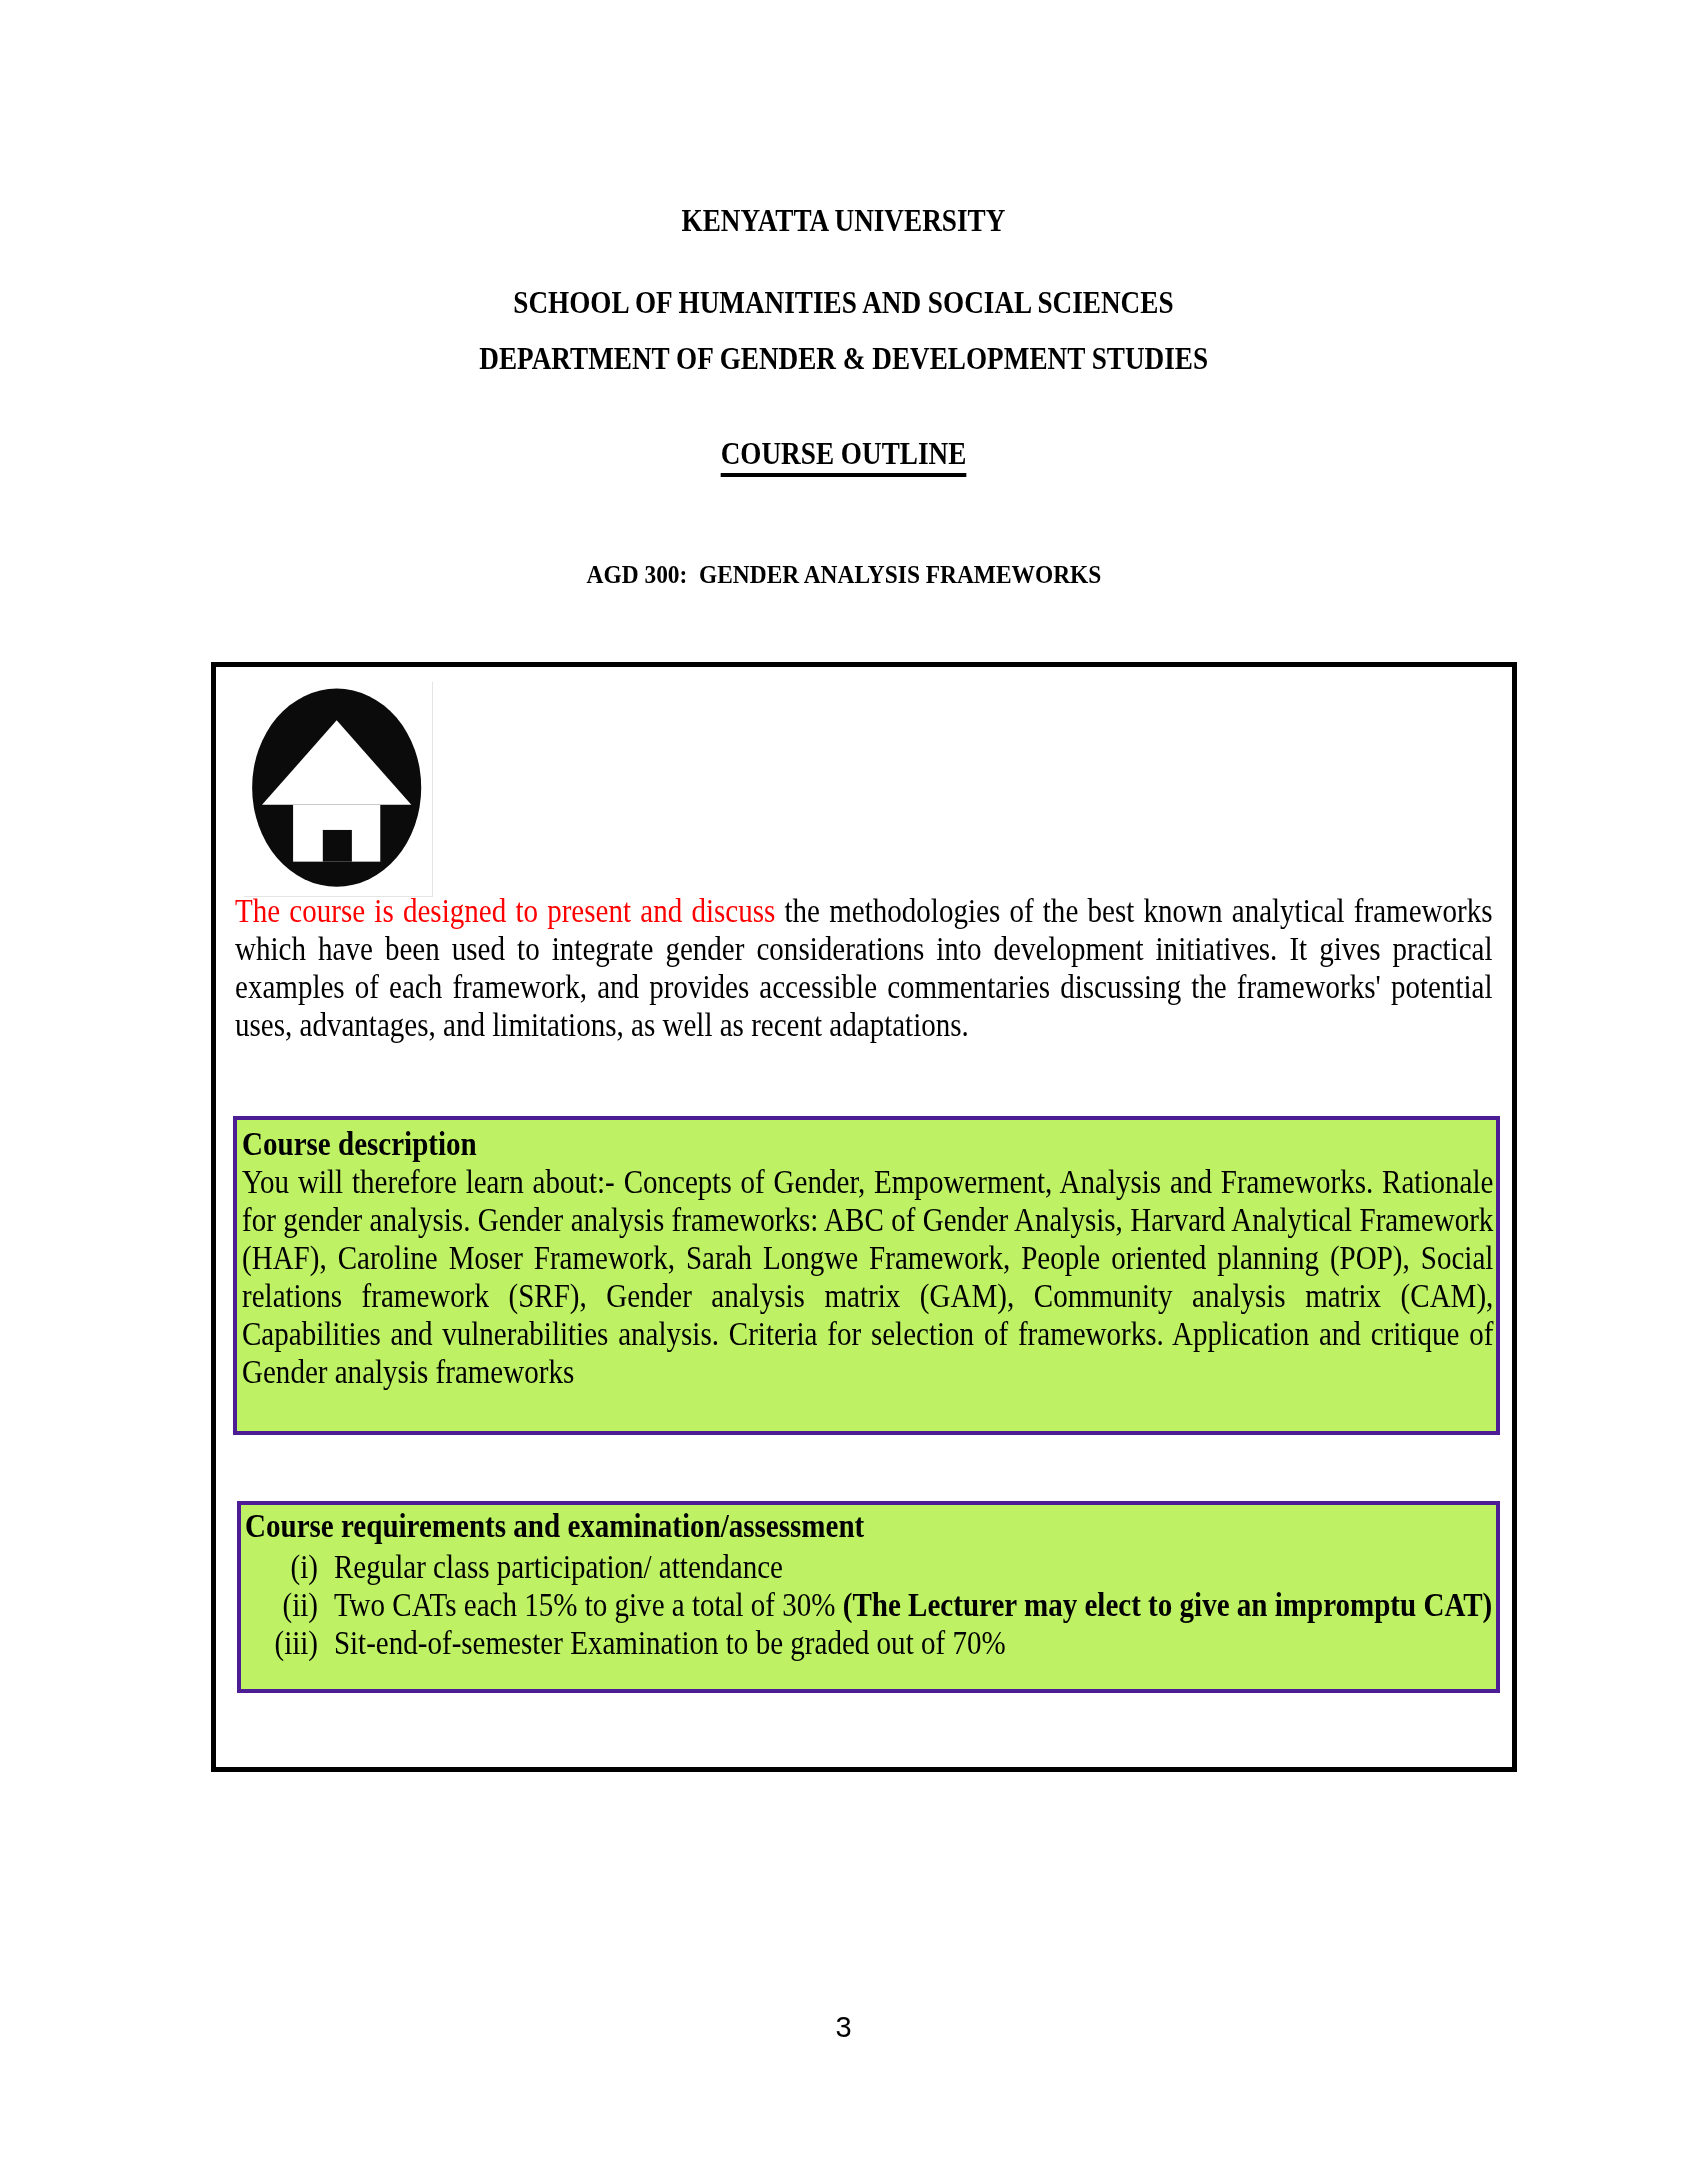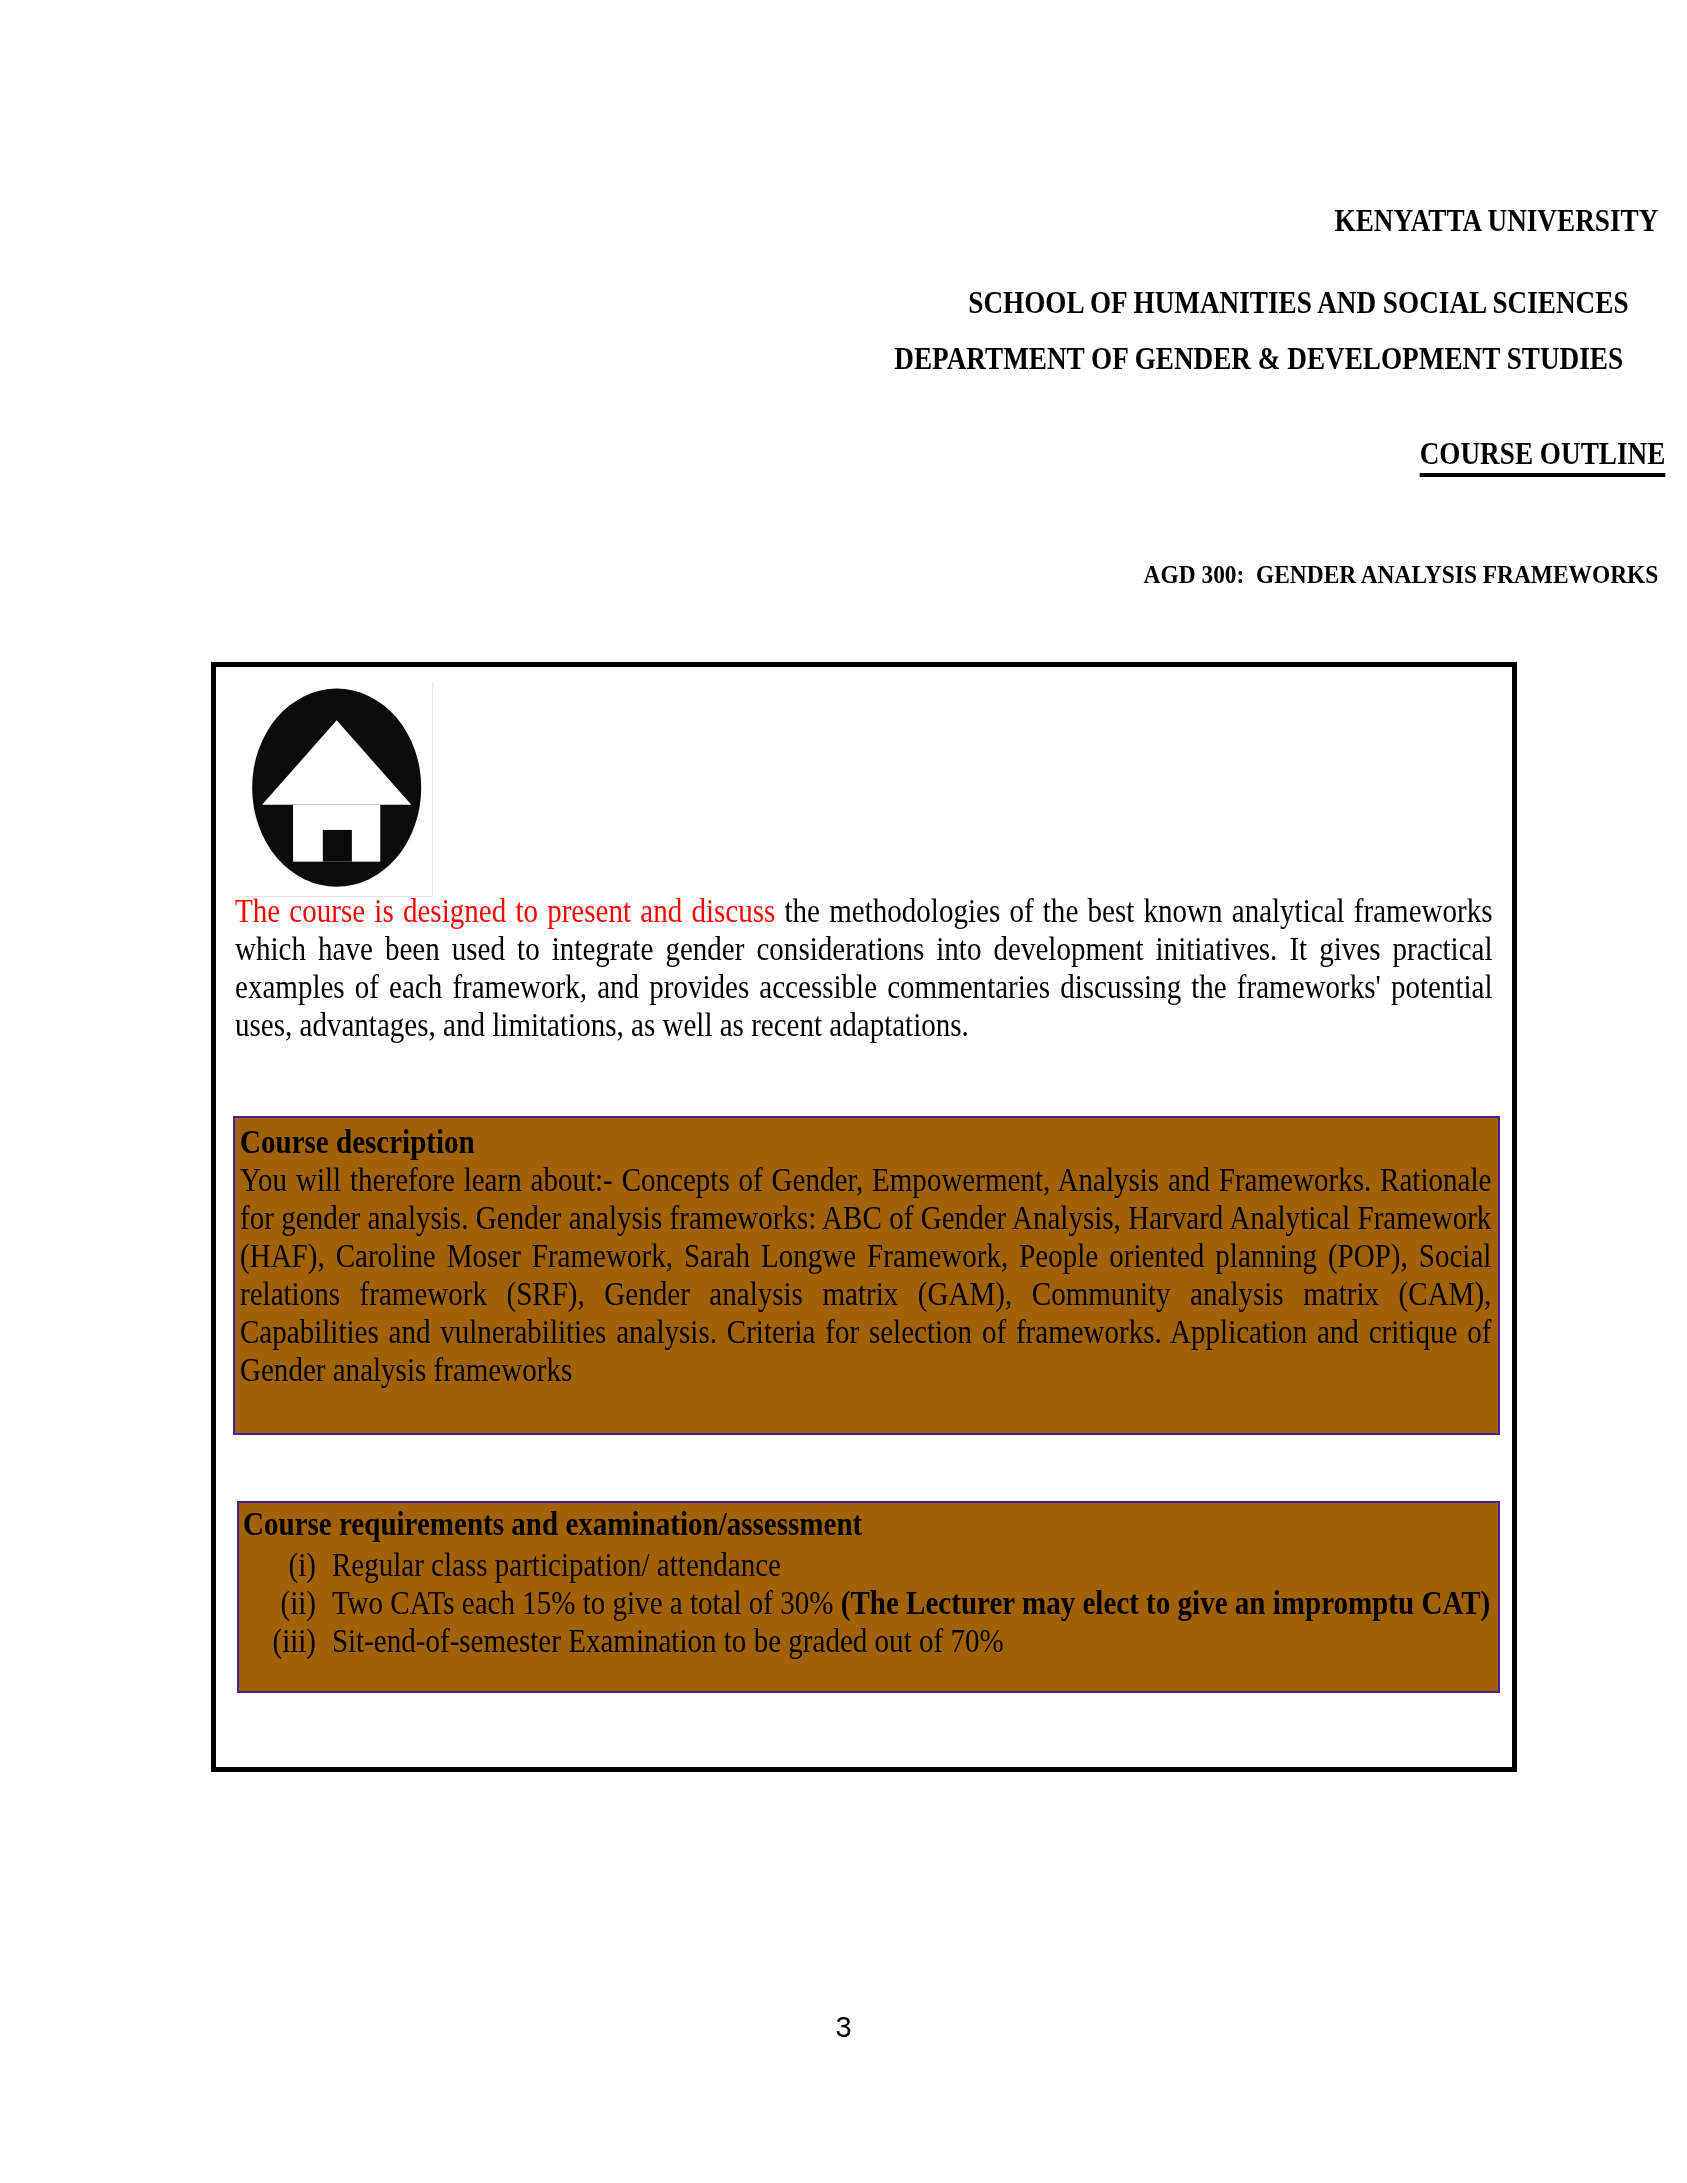--- a/index.html
+++ b/index.html
@@ -2,21 +2,21 @@
 <html style="font-size:10.6px"><head>
 <meta charset="utf-8">
 <style>
   html, body { margin: 0; padding: 0; background: #ffffff; }
   body {
     width: 1687px; height: 2183px; position: relative;
     font-family: "Liberation Serif", "DejaVu Serif", serif;
     color: #000;
   }
   .abs { position: absolute; }
-  .center-line { left: 0; width: 1687px; text-align: right; }
+  .center-line { left: 0; width: 1687px; text-align: center; }
   .hdr {
     font-size: 32px; font-weight: bold; line-height: 38px; white-space: pre-wrap;
   }
   .hdr-inner { display: inline-block; transform: scaleX(0.85); transform-origin: center top; }
   .doc-title {
     font-size: 26px; font-weight: bold; line-height: 46px; white-space: pre-wrap;
   }
   .underlined { border-bottom: 4px solid #000; padding-bottom: 1.3px; }
   .outer-box {
     left: 211px; top: 662px; width: 1306px; height: 1110px;
@@ -27,21 +27,21 @@
     border-right: 0.7px solid #e4e4e4; border-bottom: 0.7px solid #e4e4e4;
     background: #fff;
   }
   .body-text {
     font-size: 33px; line-height: 38px; text-align: justify;
     transform: scaleX(0.88); transform-origin: left top;
   }
   .intro-para { left: 19px; top: 225px; width: 1429px; }
   .red { color: #fe0000; }
   .panel {
-    border: 2px solid #4c1d95; box-sizing: border-box; background: #a16207;
+    border: 4px solid #4c1d95; box-sizing: border-box; background: #bef264;
   }
   .desc-box { left: 17px; top: 449px; width: 1267px; height: 319px; padding: 4.6px 0 0 5.3px; }
   .req-box  { left: 21px; top: 834px; width: 1263px; height: 192px; padding: 2px 8px 0 4px; }
   .panel-content { width: 1422px; transform: scaleX(0.88); transform-origin: left top;
     font-size: 33px; line-height: 38px; }
   .panel-heading { font-weight: bold; }
   .panel-body { text-align: justify; }
   .req-list { margin-top: 3.3px; }
   .req-row { display: flex; }
   .req-num { flex: 0 0 83px; text-align: right; }

